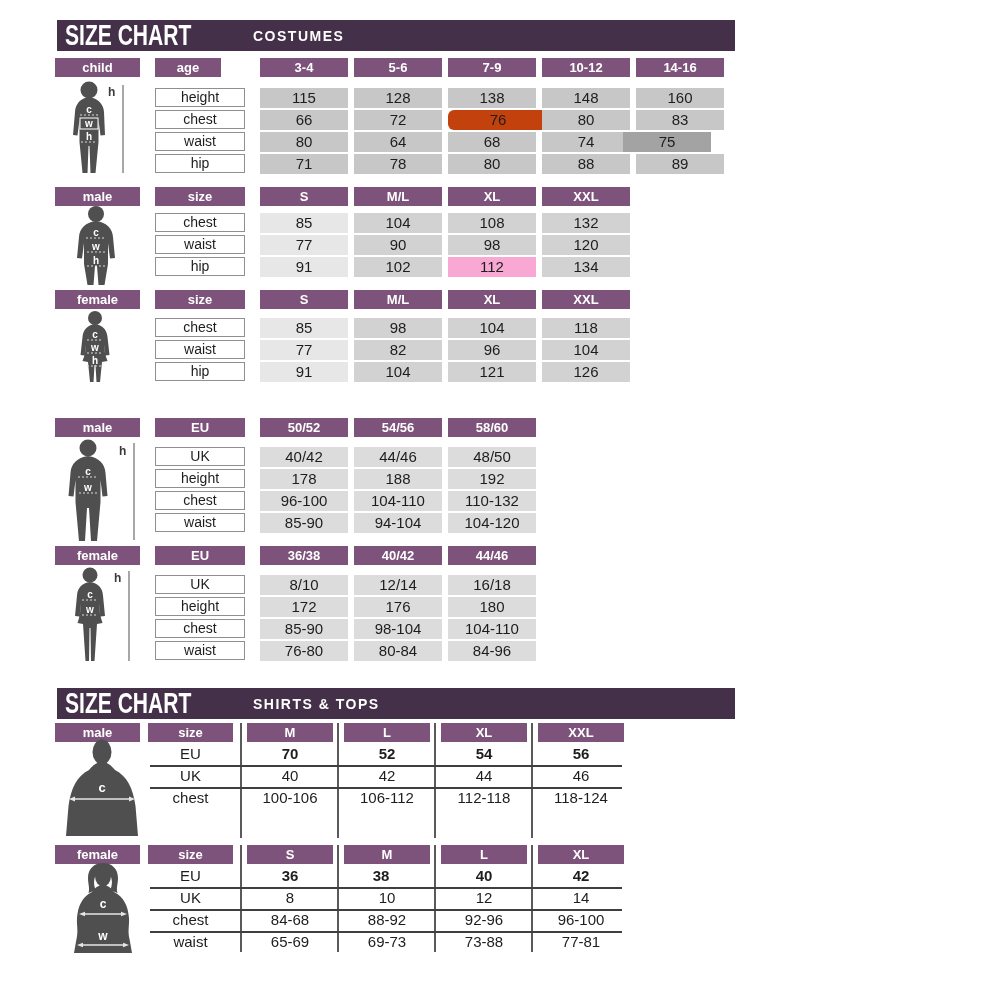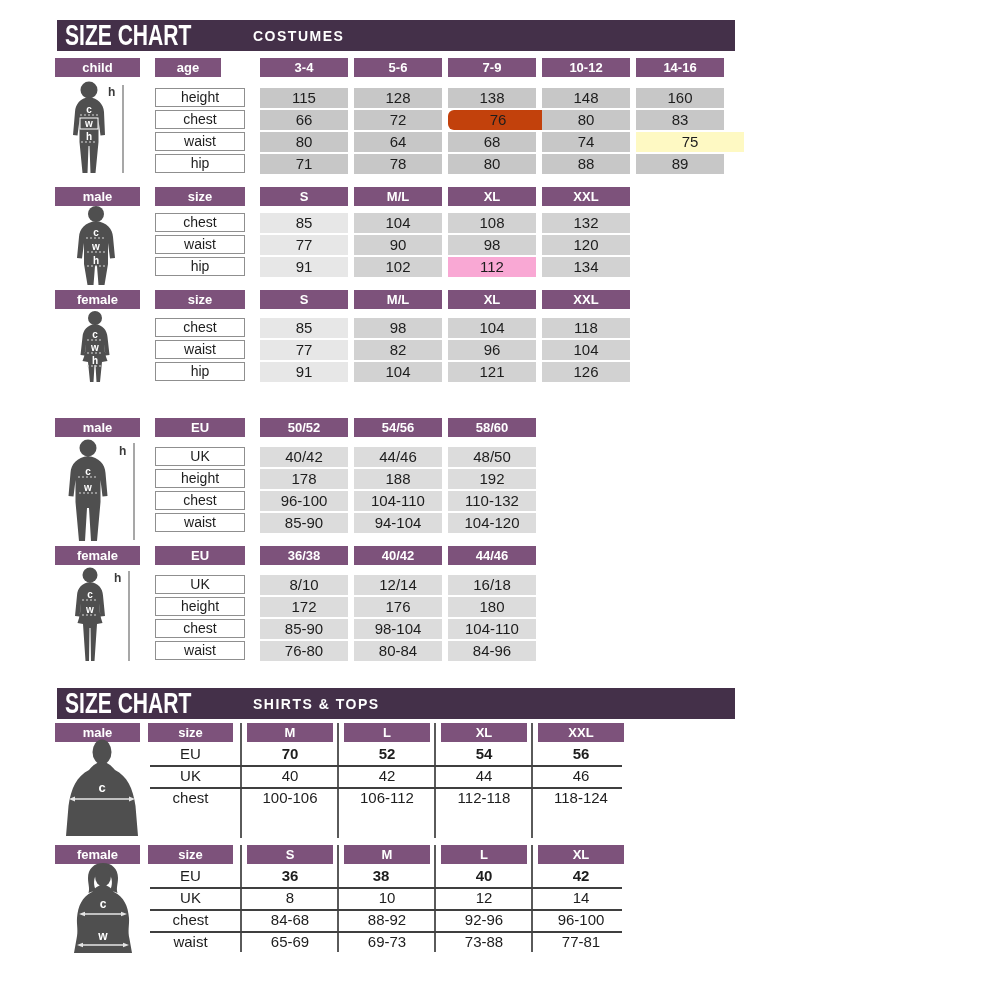--- a/index.html
+++ b/index.html
@@ -51,21 +51,21 @@
         <div class="cell" style="left: 205px; width: 88px; top: 52px; background: rgb(199, 199, 199);">66</div>
         <div class="cell" style="left: 299px; width: 88px; top: 52px; background: rgb(199, 199, 199);">72</div>
         <div class="cell" style="left: 393px; width: 100px; top: 52px; background: #c2410c; border-radius: 6px;">76</div>
         <div class="cell" style="left: 487px; width: 88px; top: 52px; background: rgb(199, 199, 199);">80</div>
         <div class="cell" style="left: 581px; width: 88px; top: 52px; background: rgb(199, 199, 199);">83</div>
         <div class="labelbox" style="left: 100px; width: 90px; top: 74px;">waist</div>
         <div class="cell" style="left: 205px; width: 88px; top: 74px; background: rgb(199, 199, 199);">80</div>
         <div class="cell" style="left: 299px; width: 88px; top: 74px; background: rgb(199, 199, 199);">64</div>
         <div class="cell" style="left: 393px; width: 88px; top: 74px; background: rgb(199, 199, 199);">68</div>
         <div class="cell" style="left: 487px; width: 88px; top: 74px; background: rgb(199, 199, 199);">74</div>
-        <div class="cell" style="left: 581px; width: 108px; top: 74px; background: #fef9c3;">75</div>
+        <div class="cell" style="left: 568px; width: 88px; top: 74px; background: #a3a3a3;">75</div>
         <div class="labelbox" style="left: 100px; width: 90px; top: 96px;">hip</div>
         <div class="cell" style="left: 205px; width: 88px; top: 96px; background: rgb(199, 199, 199);">71</div>
         <div class="cell" style="left: 299px; width: 88px; top: 96px; background: rgb(199, 199, 199);">78</div>
         <div class="cell" style="left: 393px; width: 88px; top: 96px; background: rgb(199, 199, 199);">80</div>
         <div class="cell" style="left: 487px; width: 88px; top: 96px; background: rgb(199, 199, 199);">88</div>
         <div class="cell" style="left: 581px; width: 88px; top: 96px; background: rgb(199, 199, 199);">89</div>
         <div class="figure" style="left: 5px; top: 22px;"><svg width="72" height="96" viewBox="0 0 72 96">
             <line x1="63" y1="5" x2="63" y2="93" stroke="#8a8a8a" stroke-width="1.5"></line>
             <text x="48" y="16" font-size="12" font-weight="700" fill="#3a3a3a" font-family="Liberation Sans,sans-serif">h</text>
     <circle cx="29" cy="10" r="8.5" fill="#4f4f4f"></circle>

